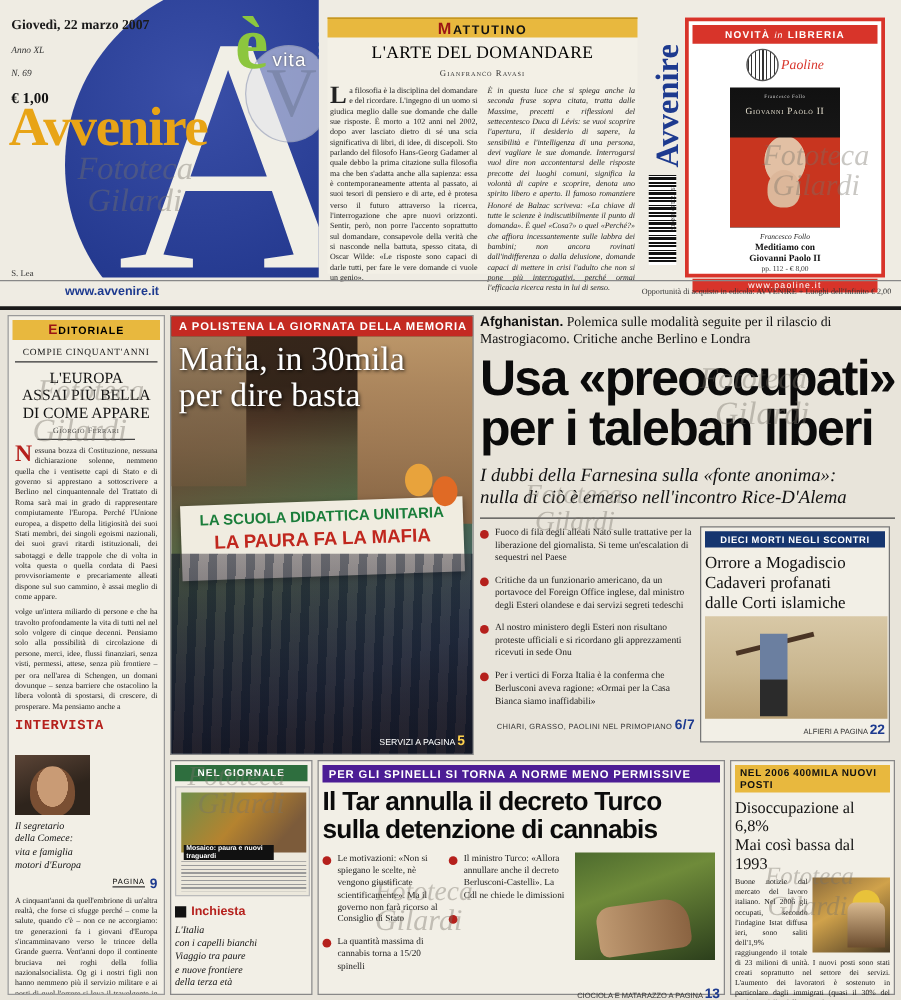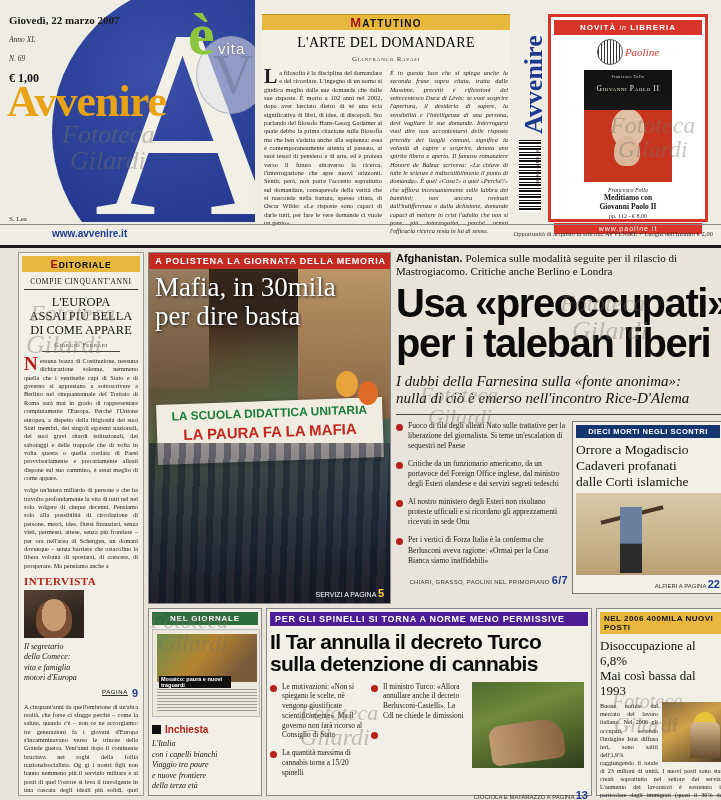--- a/index.html
+++ b/index.html
@@ -174,21 +174,21 @@
     transform: rotate(90deg); transform-origin: left top; white-space: nowrap; color:#222;
   }
   .mh-footer {
     position:absolute; left:0; bottom:3px; width:721px; height:18px;
     border-top:1px solid #888; display:flex; align-items:center;
   }
   .mh-url { margin-left:52px; color:#1d3a8f; font-family:"Liberation Sans",sans-serif; font-size:10px; font-weight:700;}
   .mh-promo { margin-left:auto; margin-right:8px; font-size:6.5px; color:#333; }
 
   
-  .content { position:absolute; left:12px; top:248px; width:579px; height:552px; }
+  .content { position:absolute; left:0; top:248px; width:579px; height:552px; }
 
   
   .edit-col {
     position:absolute; left:6px; top:4px; width:126px; height:544px;
     background:#f2efe6; border:1px solid #999; padding:4px 5px;
     overflow:hidden;
   }
   .ed-bar {
     background:#e8b83e; text-align:center; padding:2px 0; margin:-1px -2px 0;
     font-family:"Liberation Sans",sans-serif; font-size:8.5px; font-weight:700; letter-spacing:.8px;
@@ -199,22 +199,22 @@
     margin-top:5px; border-bottom:1px solid #333; padding-bottom:3px; color:#111;
   }
   .ed-title {
     text-align:center; font-size:12.5px; line-height:1.12; margin-top:5px; color:#111;
   }
   .ed-author { text-align:center; font-size:6.5px; font-variant:small-caps; letter-spacing:.5px; margin-top:4px; color:#444;}
   .ed-rule { border-top:1px solid #444; margin:3px 18px 5px; }
   .ed-body { font-size:6.3px; line-height:1.33; text-align:justify; color:#1b1b1b; }
   .ed-body .dropr { float:left; font-size:19px; line-height:14px; color:#b5201c; font-weight:700; padding-right:2px;}
   .intervista-bar {
-    color:#b5201c; font-family:Liberation Serif, serif; font-weight:700;
-    font-size:11px; letter-spacing:.5px; margin:5px 0 3px;
+    color:#b5201c; font-family:Liberation Mono, monospace; font-weight:700;
+    font-size:11px; letter-spacing:.5px; margin:5px 0 17px;
   }
   .iv-photo {
     width:60px; height:48px; background:linear-gradient(160deg,#5b4436,#2e241c 60%);
     position:relative; overflow:hidden;
   }
   .iv-photo::after{
     content:""; position:absolute; left:12px; top:9px; width:36px; height:40px;
     background:radial-gradient(ellipse at 50% 40%, #c99b75 0 48%, #7a4f33 49% 100%);
     border-radius:50% 50% 42% 42%;
   }

